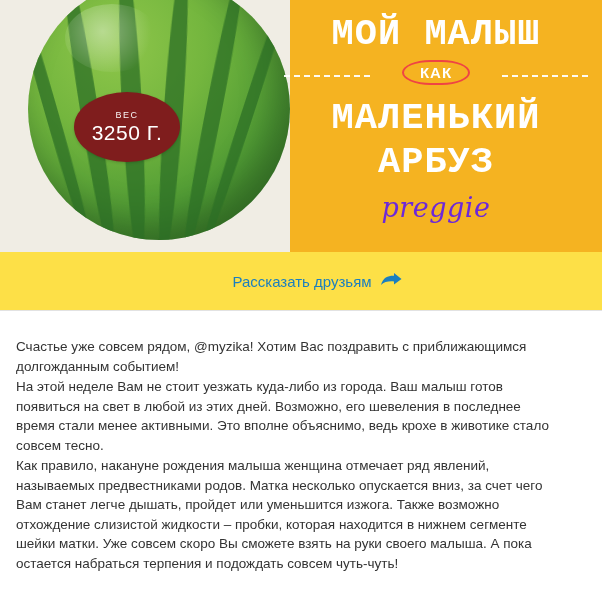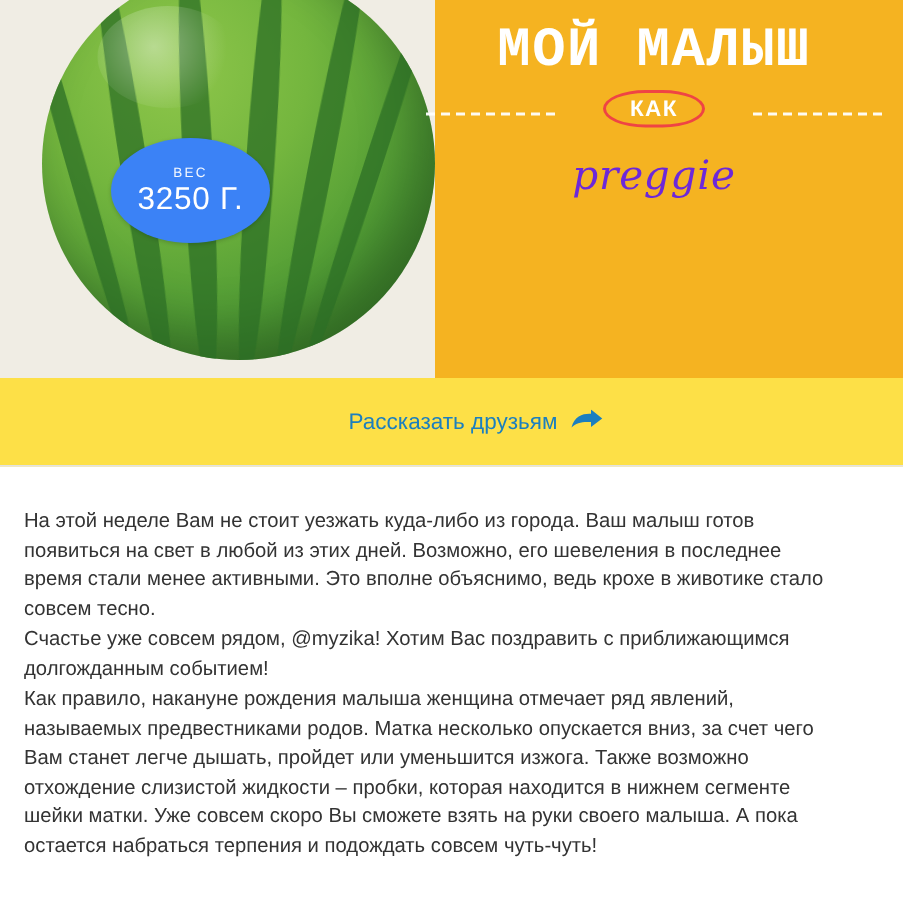--- a/index.html
+++ b/index.html
@@ -71,21 +71,21 @@
   }
 
   
   .weight-badge {
     position: absolute;
     left: 74px;
     top: 92px;
     width: 106px;
     height: 70px;
     border-radius: 50%;
-    background: #3b82f6;
+    background: #7f1d1d;
     color: #ffffff;
     display: flex;
     flex-direction: column;
     align-items: center;
     justify-content: center;
     box-shadow: 0 1px 3px rgba(0,0,0,.18);
   }
   .weight-label {
     font-size: 9px;
     letter-spacing: 1.5px;
@@ -215,34 +215,35 @@
       <div class="weight-value">3250 Г.</div>
     </div>
 
     <div class="headline">
       <div class="hl-line1">МОЙ МАЛЫШ</div>
       <div class="hl-mid">
         <div class="hl-dash-left"></div>
         <div class="hl-dash-right"></div>
         <span class="hl-ribbon">как</span>
       </div>
+      <div class="hl-line2">МАЛЕНЬКИЙ АРБУЗ</div>
       <div class="brand">preggie</div>
     </div>
   </div>
 
   <div class="share-bar">
     <a class="share-link" href="#">
       <span class="txt">Рассказать друзьям</span>
       <span class="arrow-icon">
         <svg width="22" height="16" viewBox="0 0 22 16">
           <path d="M1 12 C3 4, 9 2.5, 14 2.8 L14 0 L21.5 6 L14 11.6 L14 8.4 C8.5 8.0, 4 8.8, 1 12 Z" fill="#1b7fbf"></path>
         </svg>
       </span>
     </a>
   </div>
 
   <div class="content">
+    <p class="para">Счастье уже совсем рядом, @myzika! Хотим Вас поздравить с приближающимся долгожданным событием!</p>
     <p class="para">На этой неделе Вам не стоит уезжать куда-либо из города. Ваш малыш готов появиться на свет в любой из этих дней. Возможно, его шевеления в последнее время стали менее активными. Это вполне объяснимо, ведь крохе в животике стало совсем тесно.</p>
-    <p class="para">Счастье уже совсем рядом, @myzika! Хотим Вас поздравить с приближающимся долгожданным событием!</p>
     <p class="para">Как правило, накануне рождения малыша женщина отмечает ряд явлений, называемых предвестниками родов. Матка несколько опускается вниз, за счет чего Вам станет легче дышать, пройдет или уменьшится изжога. Также возможно отхождение слизистой жидкости – пробки, которая находится в нижнем сегменте шейки матки. Уже совсем скоро Вы сможете взять на руки своего малыша. А пока остается набраться терпения и подождать совсем чуть-чуть!</p>
   </div>
 
 </div>
 
 </body></html>

